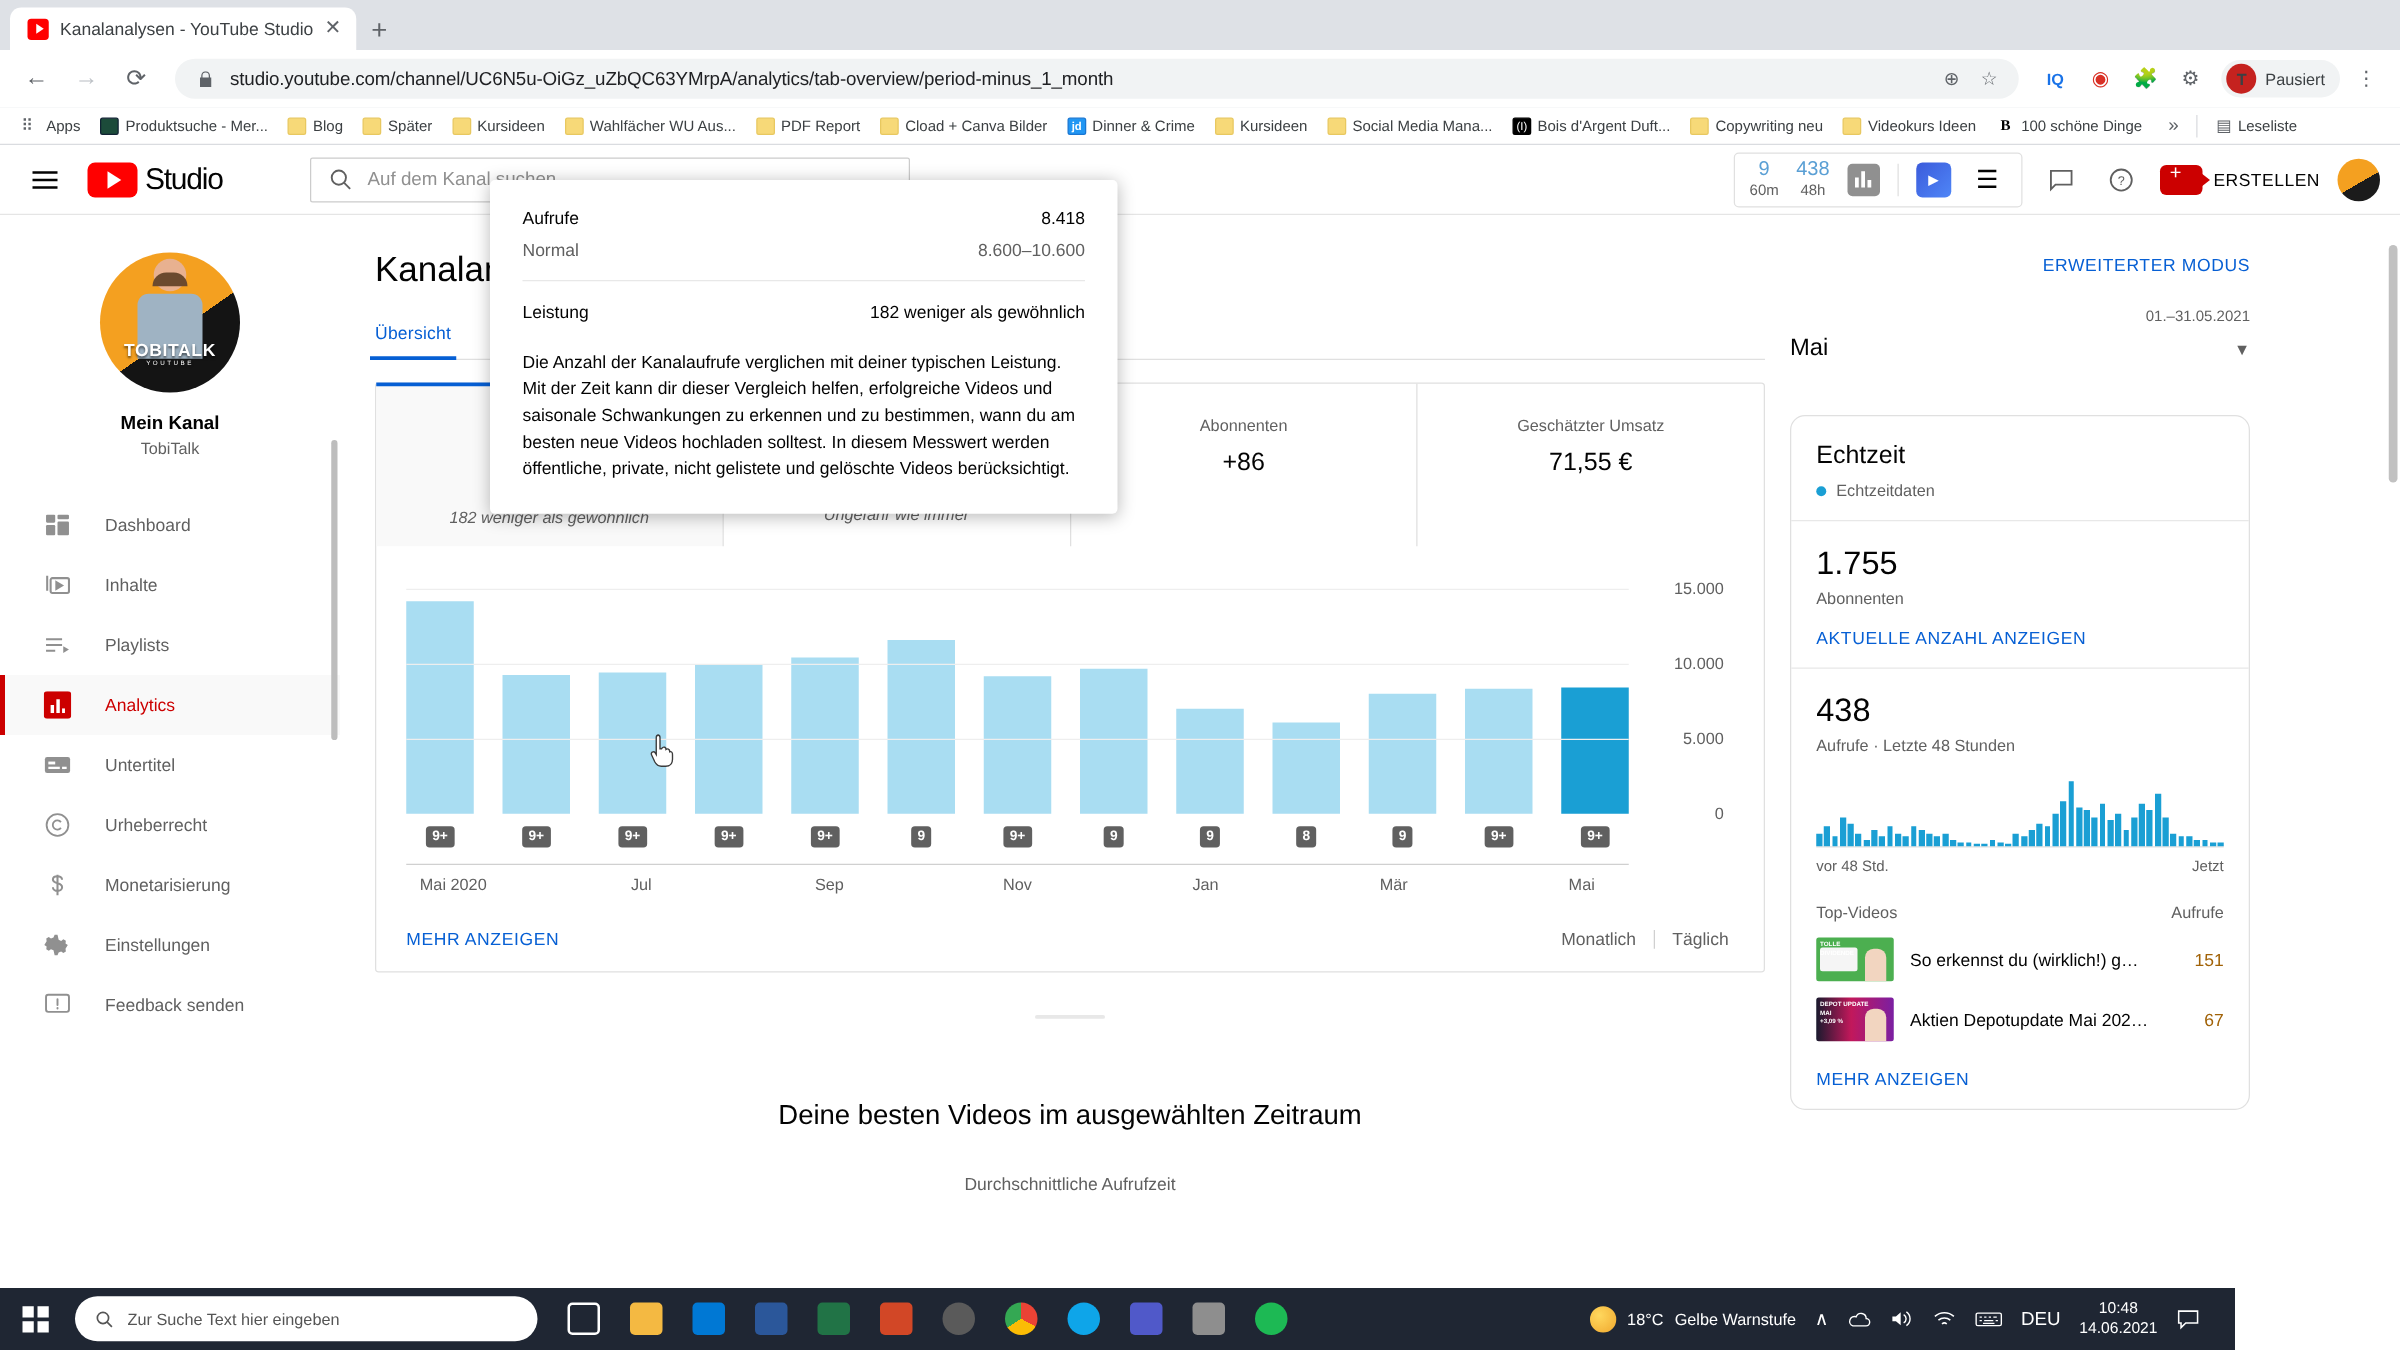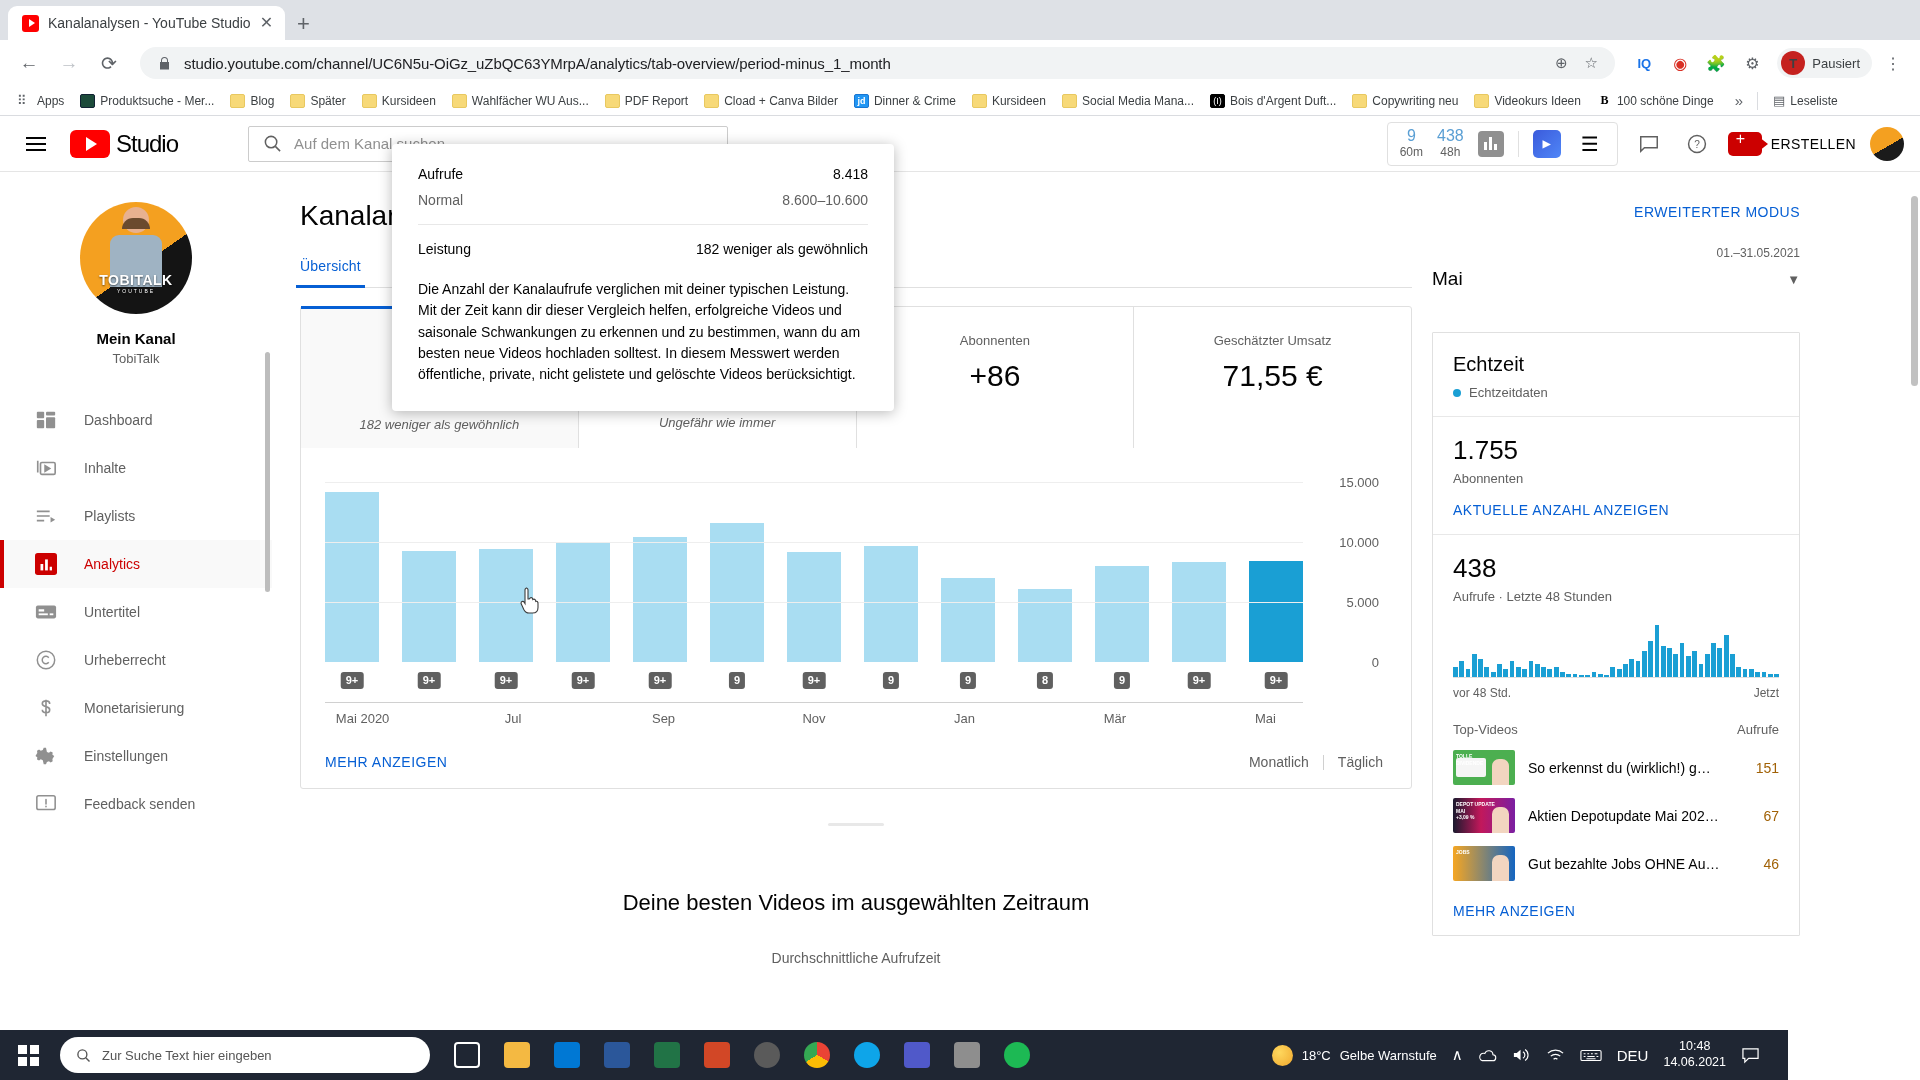--- a/index.html
+++ b/index.html
@@ -139,21 +139,21 @@
   .tab-i { padding-bottom:13px; cursor:pointer; position:relative; }
   .tab-i.sel { color:#065fd4; }
   .tab-i.sel::after { content:""; position:absolute; left:-4px; right:-4px; bottom:-1px;
                       height:3px; background:#065fd4; }
   .card { border:1px solid #e0e0e0; border-radius:3px; margin-top:18px; background:#fff; }
   .metrics { display:flex; }
   .metric { flex:1; padding:26px 0 0; text-align:center; position:relative; }
   .metric.sel { background:#f9f9f9; border-top:3px solid #065fd4; margin-top:-1px; }
   .metric + .metric { border-left:1px solid #e0e0e0; }
   .m-label { font-size:13px; color:#606060; }
-  .m-value { font-size:30px; color:#030303; margin-top:11px; font-weight:400; }
+  .m-value { font-size:20px; color:#030303; margin-top:11px; font-weight:400; }
   .m-note { font-size:13px; color:#606060; font-style:italic; padding:22px 0 16px; }
   .chart-wrap { padding:34px 28px 10px 24px; position:relative; }
   .chart { position:relative; height:180px; margin-right:80px; }
   .gl { position:absolute; left:0; right:0; height:1px; background:#eee; }
   .ylab { position:absolute; right:-76px; transform:translateY(-50%); font-size:13px; color:#606060;}
   .bars { position:absolute; left:0; right:0; bottom:0; top:0; display:flex;
           align-items:flex-end; justify-content:space-between; }
   .bar { width:54px; background:#a9ddf2; position:relative; }
   .bar.cur { background:#1a9fd4; }
   .badge { position:absolute; top:100%; left:50%; transform:translateX(-50%); margin-top:10px;
@@ -172,21 +172,21 @@
 
   
   #right { width:412px; padding:0 24px 0 20px; }
   .dates { text-align:right; padding-top:4px; }
   .adv { color:#065fd4; font-size:14px; letter-spacing:.5px; cursor:pointer; }
   .date-range { margin-top:26px; font-size:12px; color:#606060; }
   .date-sel { display:flex; align-items:center; justify-content:space-between;
               margin-top:8px; cursor:pointer; }
   .date-sel b { font-size:19px; font-weight:400; color:#030303; }
   .chev { color:#606060; font-size:13px; }
-  .rt-card { border:1px solid #e0e0e0; border-radius:1px; margin-top:42px; padding:20px 20px 16px; }
+  .rt-card { border:1px solid #e0e0e0; border-radius:12px; margin-top:42px; padding:20px 20px 16px; }
   .rt-title { font-size:20px; color:#030303; }
   .rt-live { display:flex; align-items:center; gap:8px; margin-top:9px; font-size:13px; color:#606060;}
   .dot { width:8px; height:8px; border-radius:50%; background:#1a9fd4; }
   .hr { height:1px; background:#e8e8e8; margin:16px -20px 0; }
   .rt-big { font-size:26px; margin-top:18px; color:#030303; }
   .rt-sub { font-size:13px; color:#606060; margin-top:5px; }
   .rt-link { color:#065fd4; font-size:14px; letter-spacing:.5px; margin-top:16px;
              display:inline-block; cursor:pointer; }
   .spark { height:56px; display:flex; align-items:flex-end; gap:1.5px; margin-top:18px;
            border-bottom:1px solid #e0e0e0; }
@@ -727,28 +727,20 @@
                   <span class="tv-num">151</span>
                 </div>
                 <div class="tv-row">
                   <span class="thumb th2">
                     <span class="fig"></span>
                     <span class="txt">DEPOT UPDATE<br>MAI<br>+3,09 %</span>
                   </span>
                   <span class="tv-name">Aktien Depotupdate Mai 202…</span>
                   <span class="tv-num">67</span>
                 </div>
-                <div class="tv-row">
-                  <span class="thumb th3">
-                    <span class="fig"></span>
-                    <span class="txt">JOBS</span>
-                  </span>
-                  <span class="tv-name">Gut bezahlte Jobs OHNE Au…</span>
-                  <span class="tv-num">46</span>
-                </div>
               </div>
             <span class="rt-more">MEHR ANZEIGEN</span>
           </div>
         </div>
       </div>
     </div>
   </div>
 
   <div id="tooltip">
     <div class="tt-row a">

